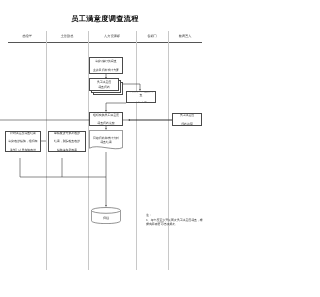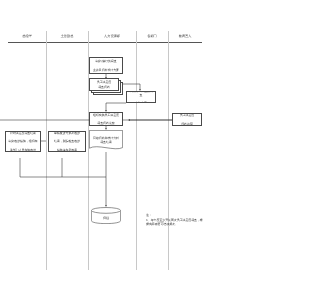--- a/index.html
+++ b/index.html
@@ -166,20 +166,21 @@
     line-height: 4.4px;
     color: #222222;
   }
   #note .note-title { margin-bottom: 0.5px; }
 </style>
 </head>
 <body>
 
 <div id="page">
 
+  <div id="title">员工满意度调查流程</div>
 
   <div id="lane-header">
     <div class="lane-head" style="left:0px;width:38px;">总经理</div>
     <div class="lane-head" style="left:38px;width:42px;">主管副总</div>
     <div class="lane-head" style="left:80px;width:48px;">人力资源部</div>
     <div class="lane-head" style="left:128px;width:32px;">各部门</div>
     <div class="lane-head" style="left:160px;width:34px;">被调查人</div>
   </div>
   <div id="header-rule"></div>
 

